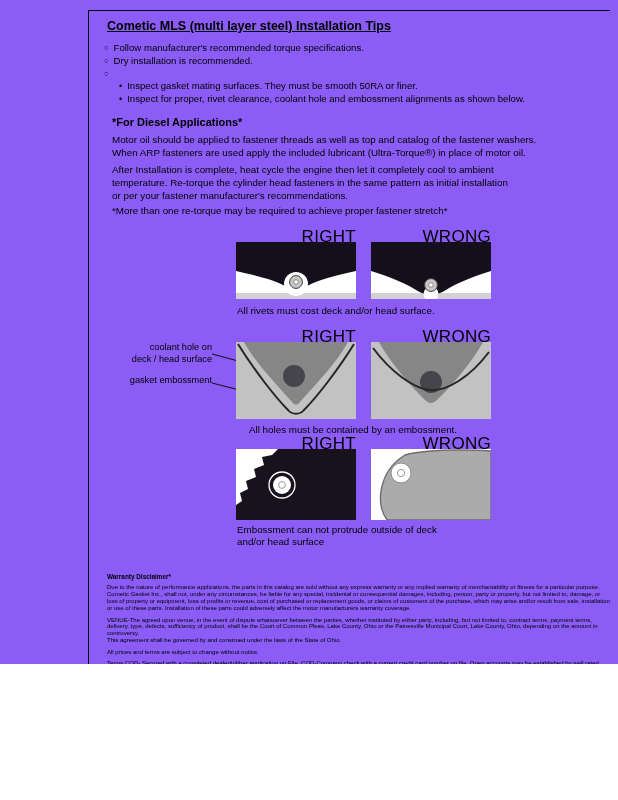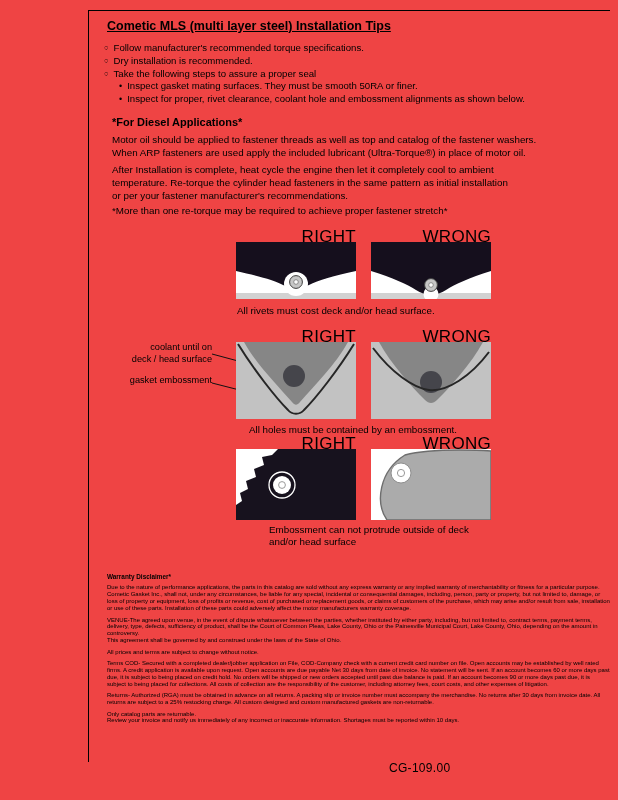--- a/index.html
+++ b/index.html
@@ -1,18 +1,18 @@
 <!DOCTYPE html>
 <html><head>
 <meta charset="utf-8">
 <style>
   * { margin:0; padding:0; box-sizing:border-box; }
   html,body { background:#ffffff; }
   .page {
-    position:relative; width:618px; height:800px; background:#ef4444;
+    position:relative; width:618px; height:664px; background:#8b5cf6;
     font-family:"Liberation Sans","DejaVu Sans",sans-serif; color:#000;
     overflow:hidden;
   }
   .frame {
     position:absolute; left:88px; top:10px; width:522px; height:752px;
     border-top:1px solid #000; border-left:1px solid #000;
   }
   .title {
     position:absolute; left:107px; top:19px; font-size:12.5px; font-weight:bold;
     text-decoration:underline;
@@ -53,21 +53,20 @@
     <div class="tip">
       <span class="marker">○</span>
       <span>Follow manufacturer's recommended torque specifications.</span>
     </div>
     <div class="tip">
       <span class="marker">○</span>
       <span>Dry installation is recommended.</span>
     </div>
     <div class="tip">
       <span class="marker">○</span>
-      <span>Take the following steps to assure a proper seal</span>
     </div>
     <div class="tip sub">
       <span class="marker">•</span>
       <span>Inspect gasket mating surfaces.  They must be smooth 50RA or finer.</span>
     </div>
     <div class="tip sub">
       <span class="marker">•</span>
       <span>Inspect for proper, rivet clearance, coolant hole and embossment alignments as shown below.</span>
     </div>
   </div>
@@ -101,21 +100,21 @@
       <circle cx="60" cy="52" r="7.5" fill="#ffffff"></circle>
       <circle cx="60" cy="43" r="6.4" fill="#c6c6c6" stroke="#3f3f3f" stroke-width="1"></circle>
       <circle cx="60" cy="43" r="2.3" fill="#fafafa" stroke="#6b6b6b" stroke-width="0.7"></circle>
     </svg>
   </div>
   <div class="caption" style="top:305px;">All rivets must cost deck and/or head surface.</div>
 
   <div class="dg-header" style="left:236px; top:327px;">RIGHT</div>
   <div class="dg-header" style="left:371px; top:327px;">WRONG</div>
 
-  <div class="side-label lbl-coolant">coolant until on
+  <div class="side-label lbl-coolant">coolant hole on
 deck / head surface</div>
   <div class="side-label lbl-emboss">gasket embossment</div>
 
   <svg class="connector-overlay" width="190" height="70" viewBox="0 0 190 70">
     <line x1="100" y1="14" x2="182" y2="36" stroke="#111" stroke-width="1"></line>
     <line x1="100" y1="43" x2="155" y2="57" stroke="#111" stroke-width="1"></line>
   </svg>
 
   <div class="dg-img" style="left:236px; top:342px;">
     <svg width="120" height="77" viewBox="0 0 120 77">
@@ -148,21 +147,21 @@
     </svg>
   </div>
   <div class="dg-img" style="left:371px; top:449px;">
     <svg width="120" height="71" viewBox="0 0 120 71">
       <rect width="120" height="71" fill="#ffffff"></rect>
       <path d="M34,6 C64,-2 120,2 120,2 L120,71 L16,71 C4,54 8,22 34,6 Z" fill="#ababab" stroke="#6e6e6e" stroke-width="1.4"></path>
       <circle cx="30" cy="24" r="10" fill="#ffffff" stroke="#8f8f8f" stroke-width="1"></circle>
       <circle cx="30" cy="24" r="3.6" fill="none" stroke="#9a9a9a" stroke-width="1"></circle>
     </svg>
   </div>
-  <div class="caption" style="top:524px;margin-left:32px;">Embossment can not protrude outside of deck
+  <div class="caption" style="top:524px;">Embossment can not protrude outside of deck
 and/or head surface</div>
 
   <div class="legal">
     <div class="heading">Warranty Disclaimer*</div>
     <div class="fine">Due to the nature of performance applications, the parts in this catalog are sold without any express warranty or any implied warranty of merchantability or fitness for a particular purpose.  Cometic Gasket Inc., shall not, under any circumstances, be liable for any special, incidental or consequential damages, including, person, party or property, but not limited to, damage, or loss of property or equipment, loss of profits or revenue, cost of purchased or replacement goods, or claims of customers of the purchase, which may arise and/or result from sale, installation or use of these parts.  Installation of these parts could adversely affect the motor manufacturers warranty coverage.</div>
     <div class="fine">VENUE-The agreed upon venue, in the event of dispute whatsoever between the parties, whether instituted by either party, including, but not limited to, contract terms, payment terms, delivery, type, defects, sufficiency of product, shall be the Court of Common Pleas, Lake County, Ohio or the Painesville Municipal Court, Lake County, Ohio, depending on the amount in controversy.
 This agreement shall be governed by and construed under the laws of the State of Ohio.</div>
     <div class="fine">All prices and terms are subject to change without notice.</div>
     <div class="fine">Terms COD- Secured with a completed dealer/jobber application on File, COD-Company check with a current credit card number on file.  Open accounts may be established by well rated firms.  A credit application is available upon request.  Open accounts are due payable Net 30 days from date of invoice.  No statement will be sent.  If an account becomes 60 or more days past due, it is subject to being placed on credit hold.  No orders will be shipped or new orders accepted until past due balance is paid.  If an account becomes 90 or more days past due, it is subject to being placed for collections.  All costs of collection are the responsibility of the customer, including attorney fees, court costs, and other expenses of litigation.</div>
     <div class="fine">Returns- Authorized (RGA) must be obtained in advance on all returns.  A packing slip or invoice number must accompany the merchandise.  No returns after 30 days from invoice date.  All returns are subject to a 25% restocking charge.  All custom designed and custom manufactured gaskets are non-returnable.</div>

